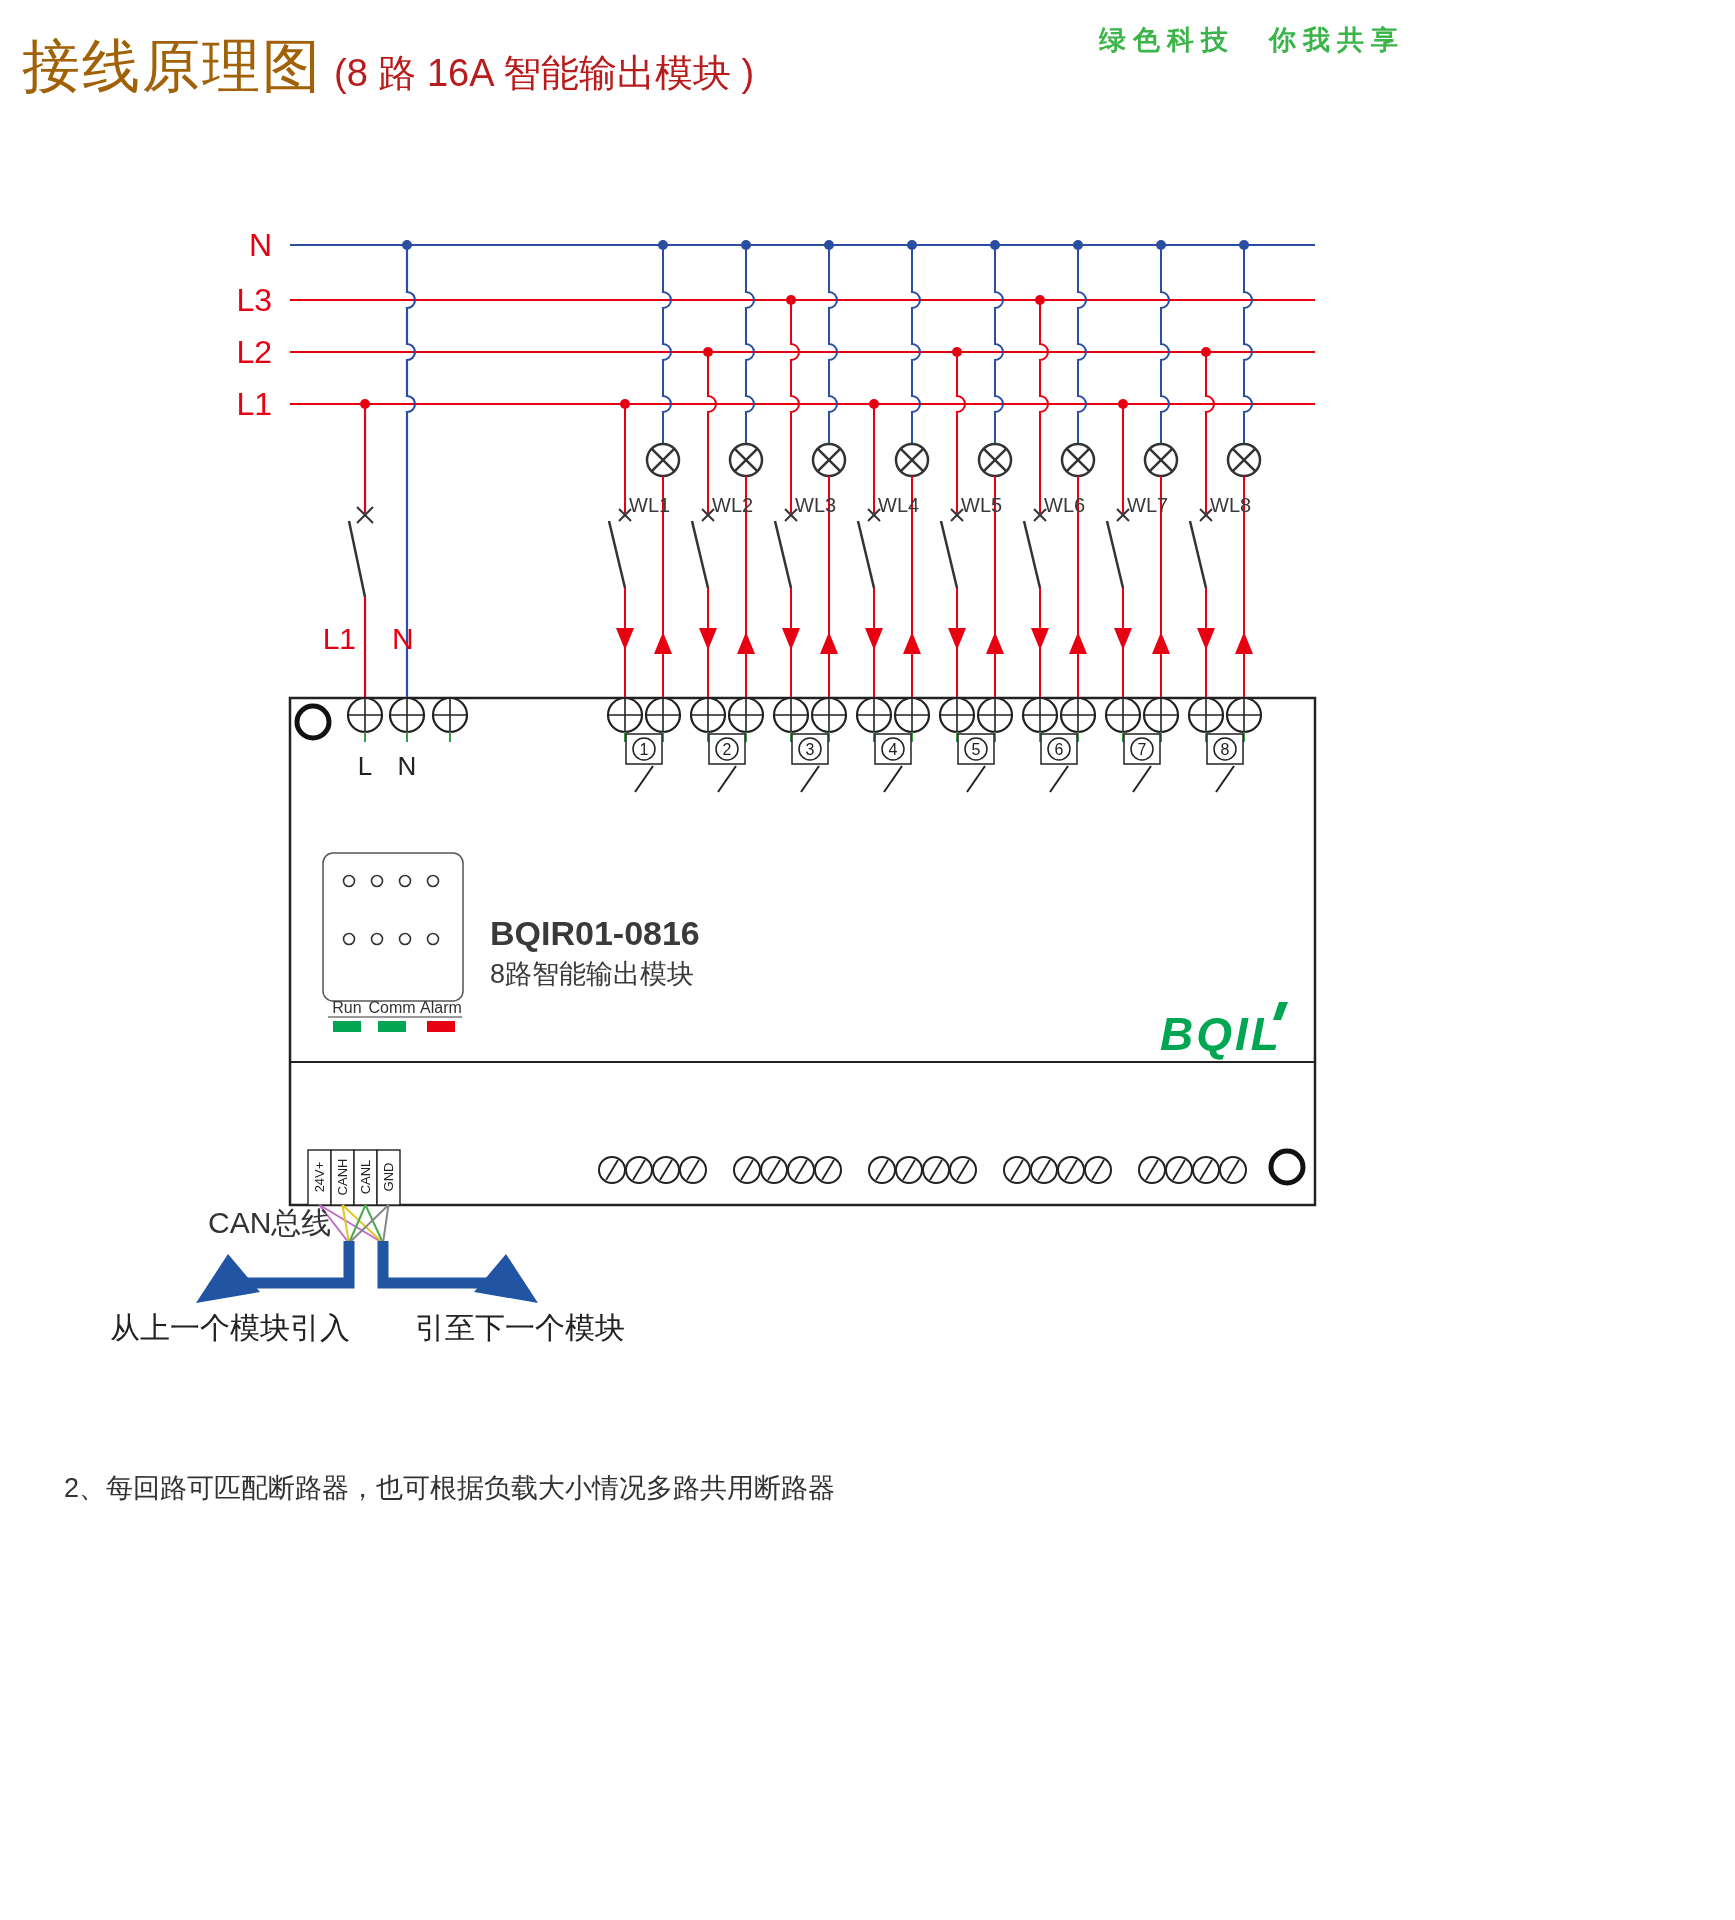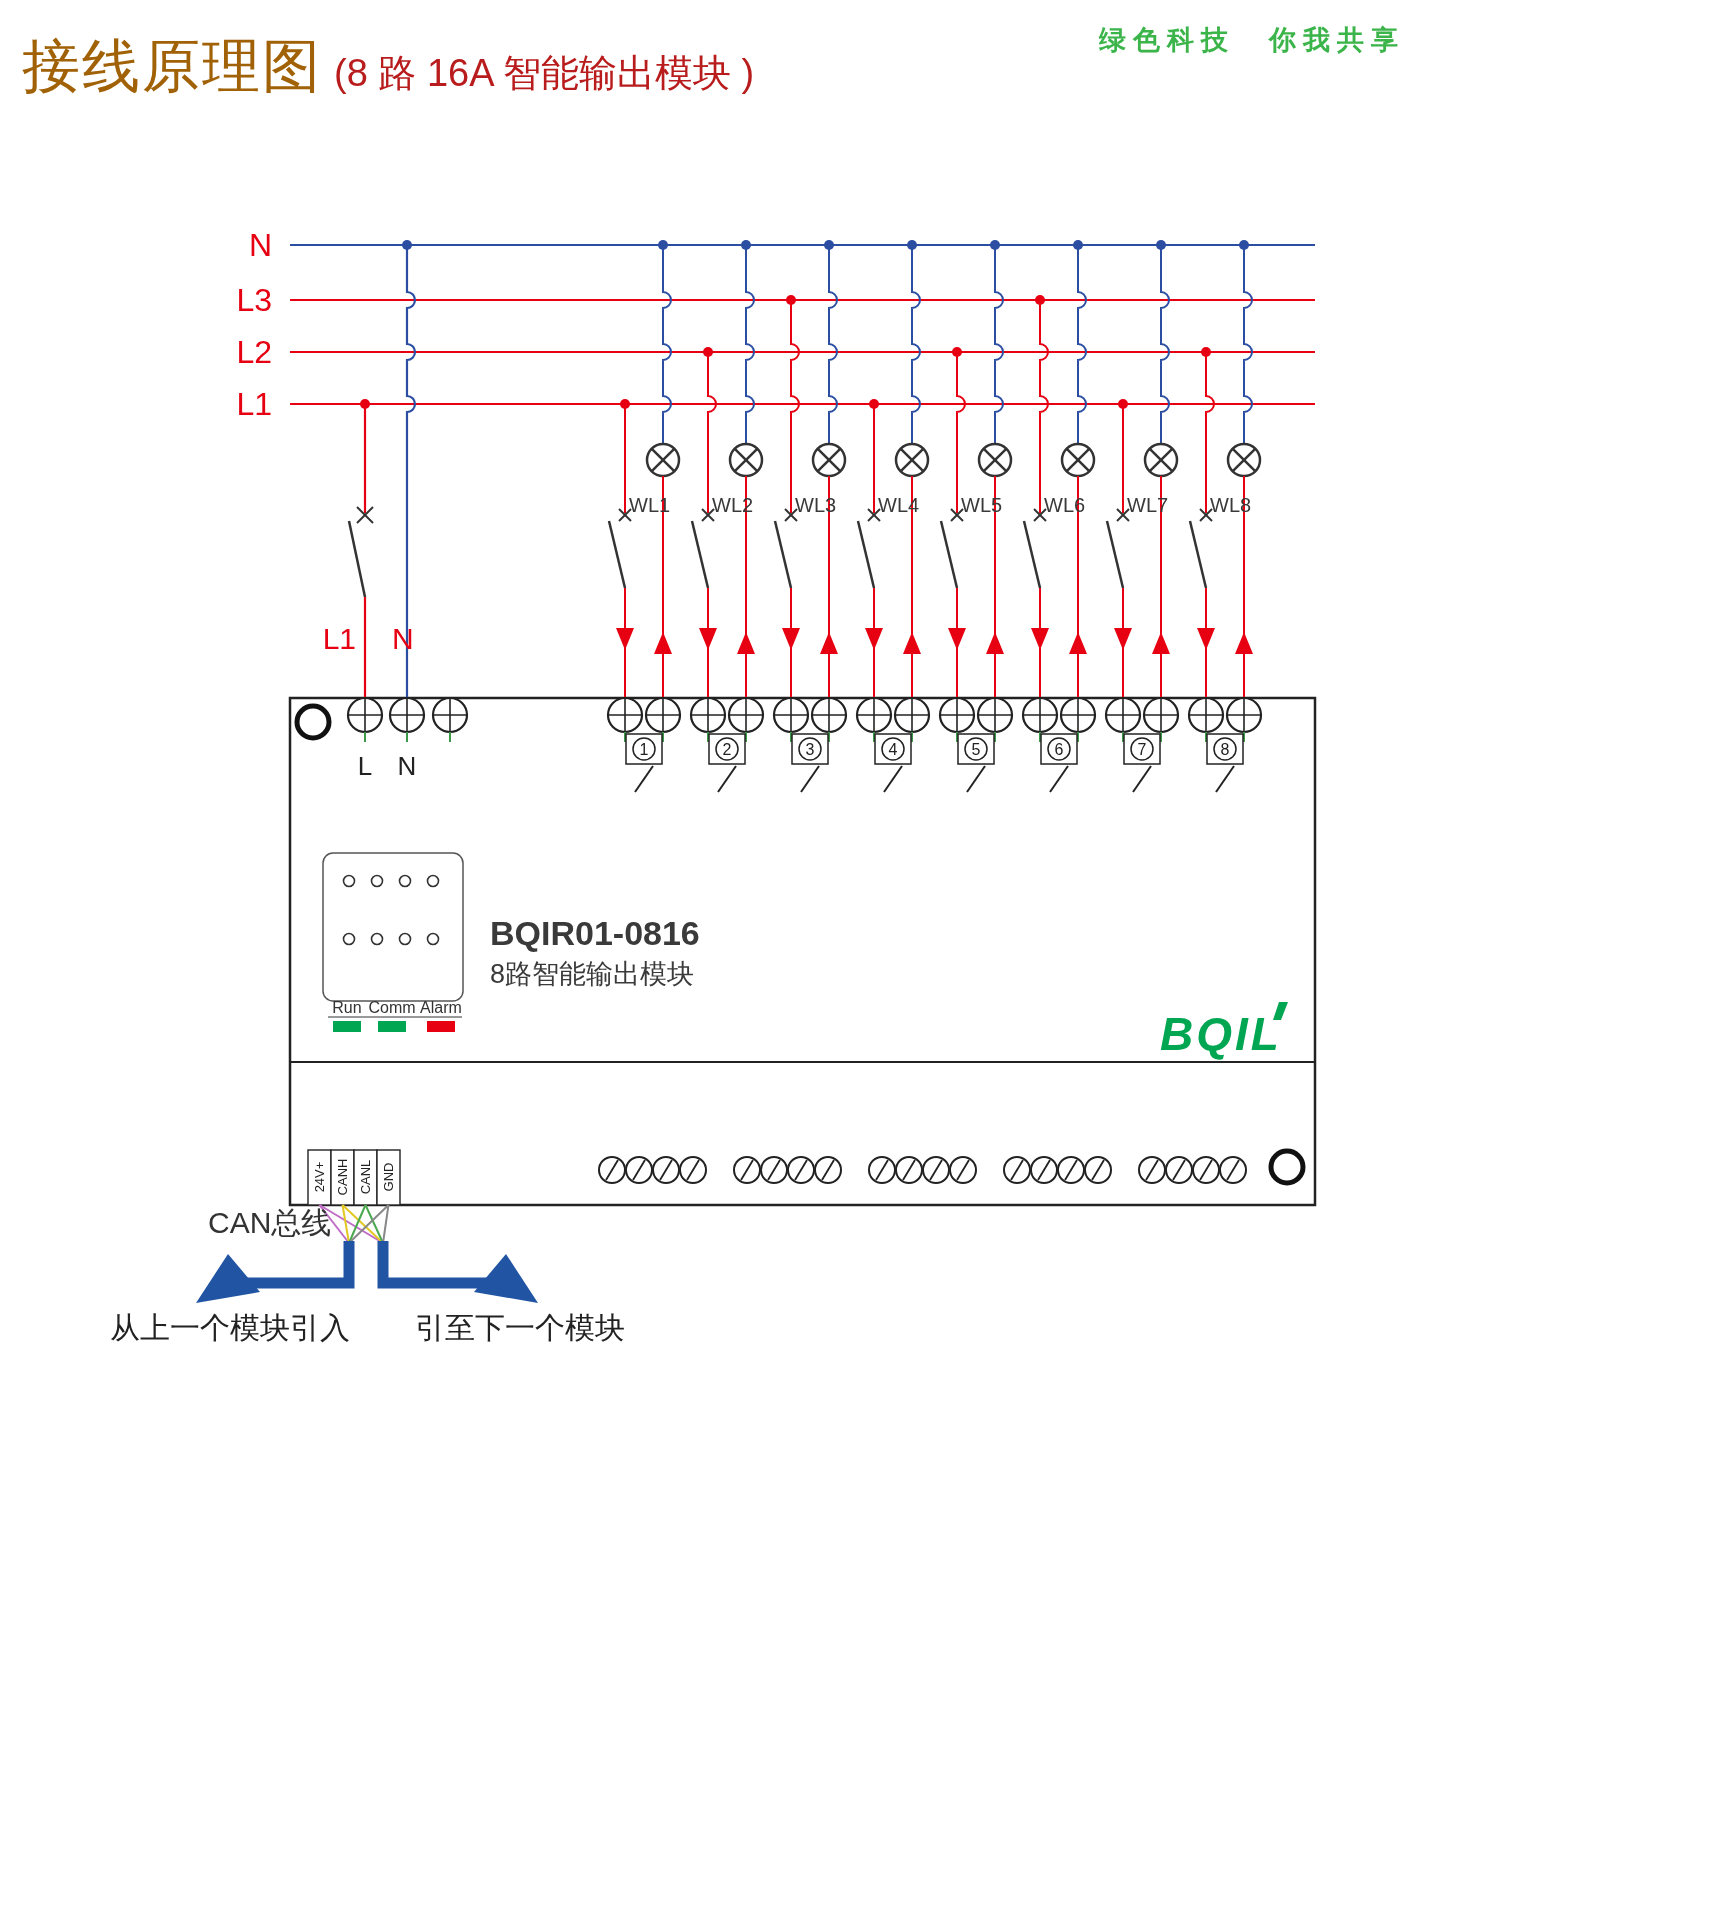--- a/index.html
+++ b/index.html
@@ -381,14 +381,15 @@
         <polygon points="196,1303 228,1254 260,1292" fill="#2155a3"></polygon>
         <path d="M 383 1241 L 383 1283 L 496 1283" stroke="#2155a3" stroke-width="11" fill="none"></path>
         <polygon points="538,1303 506,1254 474,1292" fill="#2155a3"></polygon>
         <text x="208" y="1233" font-size="30" fill="#333" text-anchor="start">CAN总线</text>
         <text x="110" y="1338" font-size="30" fill="#222" text-anchor="start">从上一个模块引入</text>
         <text x="415" y="1338" font-size="30" fill="#222" text-anchor="start">引至下一个模块</text>
       </g>
     </svg>
 
   <div class="notes">
+    <div class="note">2、每回路可匹配断路器，也可根据负载大小情况多路共用断路器</div>
   </div>
 </div>
 
 </body></html>

